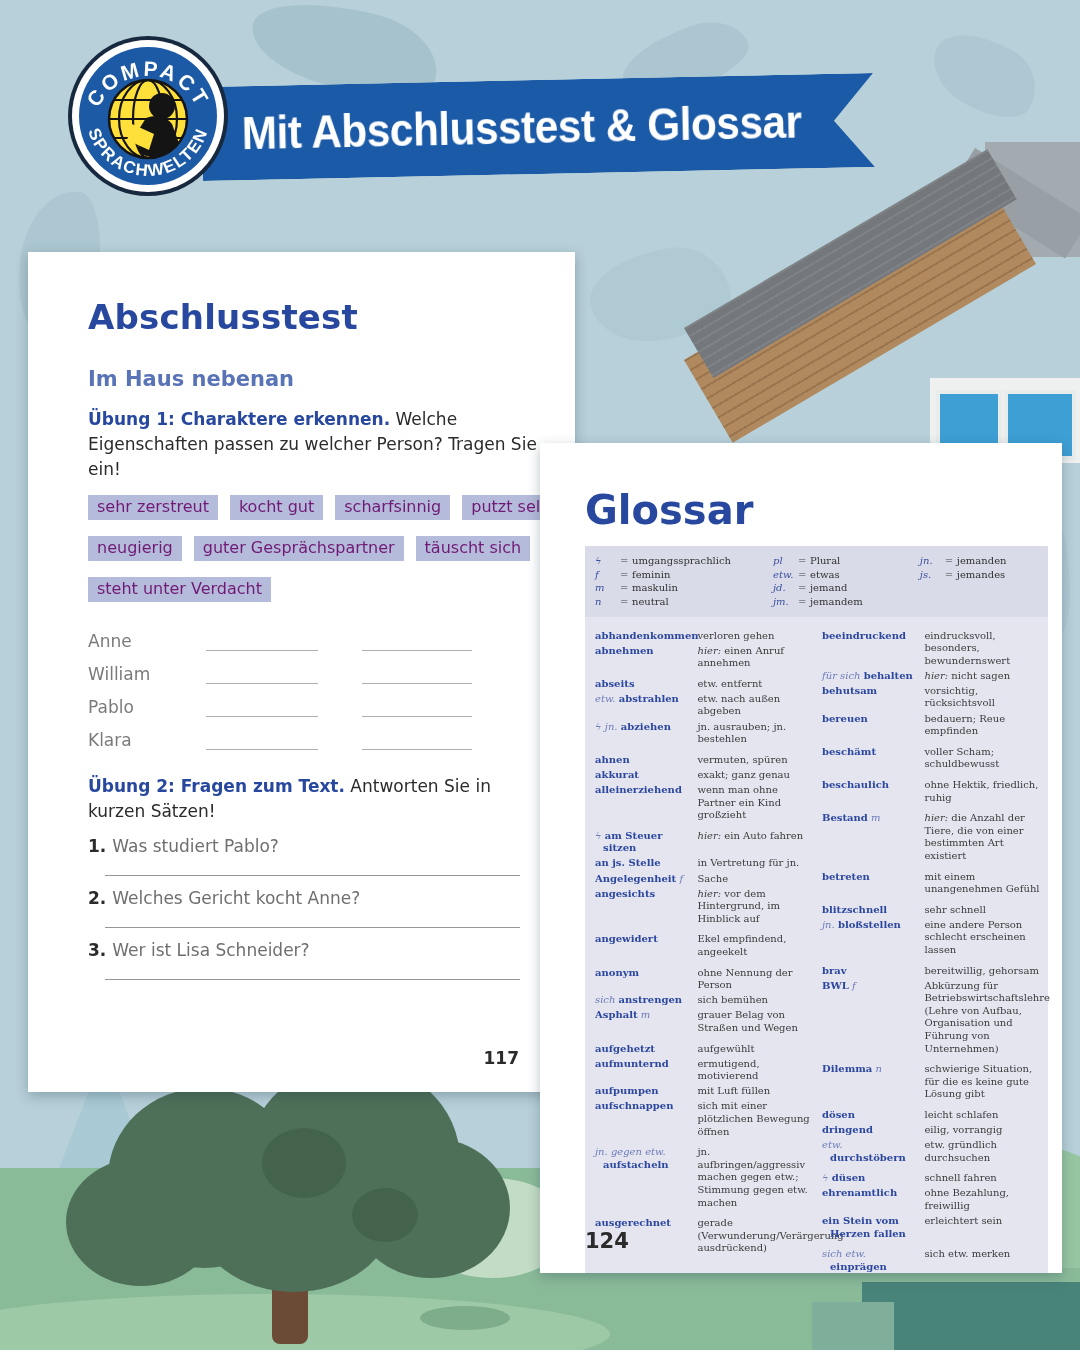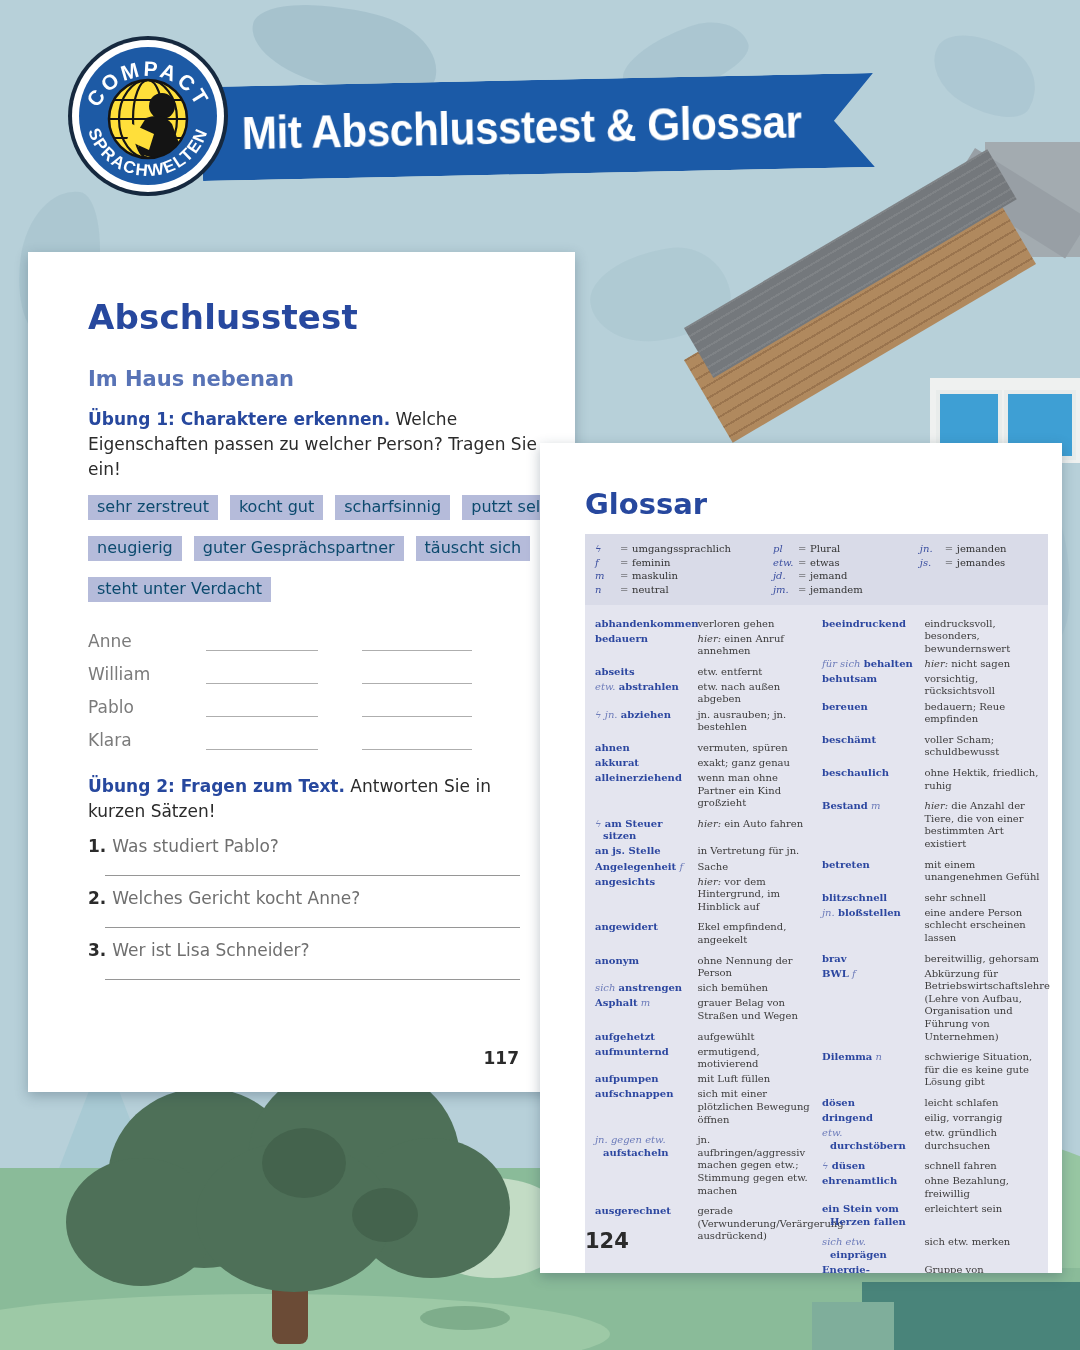--- a/index.html
+++ b/index.html
@@ -60,38 +60,38 @@
   
   .page{background:#fff;box-shadow:0 4px 12px rgba(35,60,80,.30);}
   #test-page{left:28px;top:252px;width:547px;height:840px;overflow:hidden;}
   #test-inner{padding:46px 56px 0 60px;position:relative;}
   .h1{font-size:34px;font-weight:bold;color:var(--accent,#27489e);letter-spacing:.2px;line-height:1.15;}
   .h2{margin-top:30px;font-size:21px;font-weight:bold;color:var(--accent2,#5873b6);}
   .ex{margin-top:16px;font-size:17px;line-height:25px;color:#2b2b2b;width:460px;}
   .ex b{color:var(--accent,#27489e);}
   .chips{margin-top:13px;width:486px;}
   .chip-row{display:flex;gap:12px;margin-bottom:16px;}
-  .chip{background:var(--chip-bg,#b5bbda);color:#0c4a6e;font-size:16px;padding:2px 9px 4px;white-space:nowrap;}
+  .chip{background:var(--chip-bg,#b5bbda);color:#701a75;font-size:16px;padding:2px 9px 4px;white-space:nowrap;}
   .names{margin-top:8px;}
   .name-row{display:flex;align-items:flex-end;height:33px;}
   .name{width:118px;font-size:17px;color:#7b7b7b;}
   .blank{width:112px;border-bottom:1px solid #aeaeae;height:20px;margin-right:44px;}
   .blank:last-child{margin-right:0;width:110px;}
   .questions{margin-top:10px;}
   .q{margin-top:12px;}
   .q-text{font-size:17px;color:#6f6f6f;}
   .q-text b{color:#2b2b2b;margin-right:6px;}
   .q-line{margin:18px 0 8px 17px;border-bottom:1.6px solid #969696;width:415px;height:1px;}
   .pagenum{position:absolute;font-size:17px;font-weight:bold;color:#2b2b2b;}
   #pn117{right:56px;bottom:24px;}
   #pn124{left:45px;bottom:20px;font-size:21px;}
 
   #gloss-page{left:540px;top:443px;width:522px;height:830px;overflow:hidden;}
   #gloss-inner{padding:44px 14px 0 45px;position:relative;}
-  .gh1{font-size:29px;font-weight:bold;color:var(--accent,#27489e);}
+  .gh1{font-size:40px;font-weight:bold;color:var(--accent,#27489e);}
   .legend{margin-top:13px;background:var(--legend-bg,#d9dbe8);padding:8px 8px 9px 10px;display:flex;
     font-family:"DejaVu Serif",serif;font-size:10px;line-height:13.5px;color:#333;}
   .lcol1{width:40%;}.lcol2{width:33%;}.lcol3{width:27%;}
   .lrow .labbr{display:inline-block;width:25px;font-style:italic;color:#3b4fa0;}
   .lrow .leq{display:inline-block;width:12px;color:#444;}
   .gbody{background:var(--panel-bg,#e4e5ef);padding:10px 8px 14px 10px;display:flex;gap:9px;}
   .gcol{flex:1;min-width:0;}
   .entry{display:flex;font-family:"DejaVu Serif",serif;font-size:10px;line-height:12.6px;margin-top:2.5px;}
   .entry.gap{margin-top:8px;}
   .e-term{width:47%;padding-right:5px;padding-left:8px;text-indent:-8px;box-sizing:border-box;
@@ -244,21 +244,21 @@
             <div class="lrow"><span class="labbr">js.</span><span class="leq">=</span><span class="lmean">jemandes</span></div>
           </div>
       </div>
       <div class="gbody">
         <div class="gcol" id="gcol-left">
             <div class="entry">
               <div class="e-term"><span>abhandenkommen</span></div>
               <div class="e-def"><span>verloren gehen</span></div>
             </div>
             <div class="entry">
-              <div class="e-term"><span>bedauern</span></div>
+              <div class="e-term"><span>abnehmen</span></div>
               <div class="e-def"><span class="hier">hier: </span><span>einen Anruf annehmen</span></div>
             </div>
             <div class="entry gap">
               <div class="e-term"><span>abseits</span></div>
               <div class="e-def"><span>etw. entfernt</span></div>
             </div>
             <div class="entry">
               <div class="e-term"><span class="marker">etw. </span><span>abstrahlen</span></div>
               <div class="e-def"><span>etw. nach außen abgeben</span></div>
             </div>

